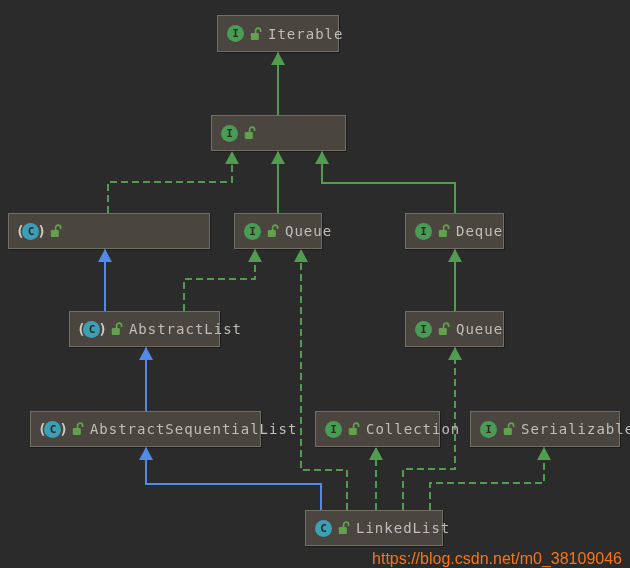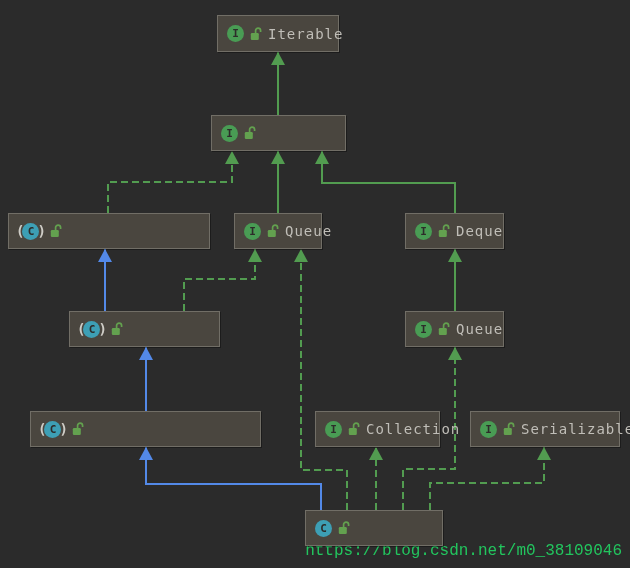--- a/index.html
+++ b/index.html
@@ -60,23 +60,23 @@
     color:#cfcdc7;
     font-size:14px;
     font-weight:bold;
     line-height:17px;
     margin:0 -2px;
   }
   .lock{flex:0 0 auto; margin-left:1px;}
   .watermark{
     position:absolute;
     right:8px;
-    bottom:8px;
-    color:#22c55e;
-    font-family:Liberation Mono, monospace;
+    bottom:0;
+    color:#f97316;
+    font-family:Liberation Sans, sans-serif;
     font-size:16px;
     letter-spacing:0px;
   }
 </style>
 </head>
 <body>
 
 <div class="canvas">
   <svg class="edge-layer" width="630" height="568" viewBox="0 0 630 568">
       <polyline points="278,115 278,52" fill="none" stroke="#529c50" stroke-width="2"></polyline>
@@ -161,20 +161,21 @@
     <div class="node" style="left: 69px; top: 311px; width: 151px; height: 36px;">
       <span class="badge">
         <span class="paren">(</span>
         <span class="circle" style="background:#3d9fb5">C</span>
         <span class="paren">)</span>
       </span>
       <svg class="lock" width="13" height="14" viewBox="0 0 13 14">
         <path d="M5.6 6.2 V3.6 a2.5 2.5 0 0 1 5 0 v1.5" fill="none" stroke="#63a14f" stroke-width="1.7"></path>
         <rect x="0.8" y="6" width="8" height="7" rx="1.2" fill="#63a14f"></rect>
       </svg>
+      <span class="label">AbstractList</span>
     </div>
     <div class="node" style="left: 405px; top: 311px; width: 99px; height: 36px;">
       <span class="badge">
         <span class="circle" style="background:#499c54">I</span>
       </span>
       <svg class="lock" width="13" height="14" viewBox="0 0 13 14">
         <path d="M5.6 6.2 V3.6 a2.5 2.5 0 0 1 5 0 v1.5" fill="none" stroke="#63a14f" stroke-width="1.7"></path>
         <rect x="0.8" y="6" width="8" height="7" rx="1.2" fill="#63a14f"></rect>
       </svg>
       <span class="label">Queue</span>
@@ -182,20 +183,21 @@
     <div class="node" style="left: 30px; top: 411px; width: 231px; height: 36px;">
       <span class="badge">
         <span class="paren">(</span>
         <span class="circle" style="background:#3d9fb5">C</span>
         <span class="paren">)</span>
       </span>
       <svg class="lock" width="13" height="14" viewBox="0 0 13 14">
         <path d="M5.6 6.2 V3.6 a2.5 2.5 0 0 1 5 0 v1.5" fill="none" stroke="#63a14f" stroke-width="1.7"></path>
         <rect x="0.8" y="6" width="8" height="7" rx="1.2" fill="#63a14f"></rect>
       </svg>
+      <span class="label">AbstractSequentialList</span>
     </div>
     <div class="node" style="left: 315px; top: 411px; width: 125px; height: 36px;">
       <span class="badge">
         <span class="circle" style="background:#499c54">I</span>
       </span>
       <svg class="lock" width="13" height="14" viewBox="0 0 13 14">
         <path d="M5.6 6.2 V3.6 a2.5 2.5 0 0 1 5 0 v1.5" fill="none" stroke="#63a14f" stroke-width="1.7"></path>
         <rect x="0.8" y="6" width="8" height="7" rx="1.2" fill="#63a14f"></rect>
       </svg>
       <span class="label">Collection</span>
@@ -211,14 +213,15 @@
       <span class="label">Serializable</span>
     </div>
     <div class="node" style="left: 305px; top: 510px; width: 138px; height: 36px;">
       <span class="badge">
         <span class="circle" style="background:#3d9fb5">C</span>
       </span>
       <svg class="lock" width="13" height="14" viewBox="0 0 13 14">
         <path d="M5.6 6.2 V3.6 a2.5 2.5 0 0 1 5 0 v1.5" fill="none" stroke="#63a14f" stroke-width="1.7"></path>
         <rect x="0.8" y="6" width="8" height="7" rx="1.2" fill="#63a14f"></rect>
       </svg>
+      <span class="label">LinkedList</span>
     </div>
   </div>
 
 </body></html>

